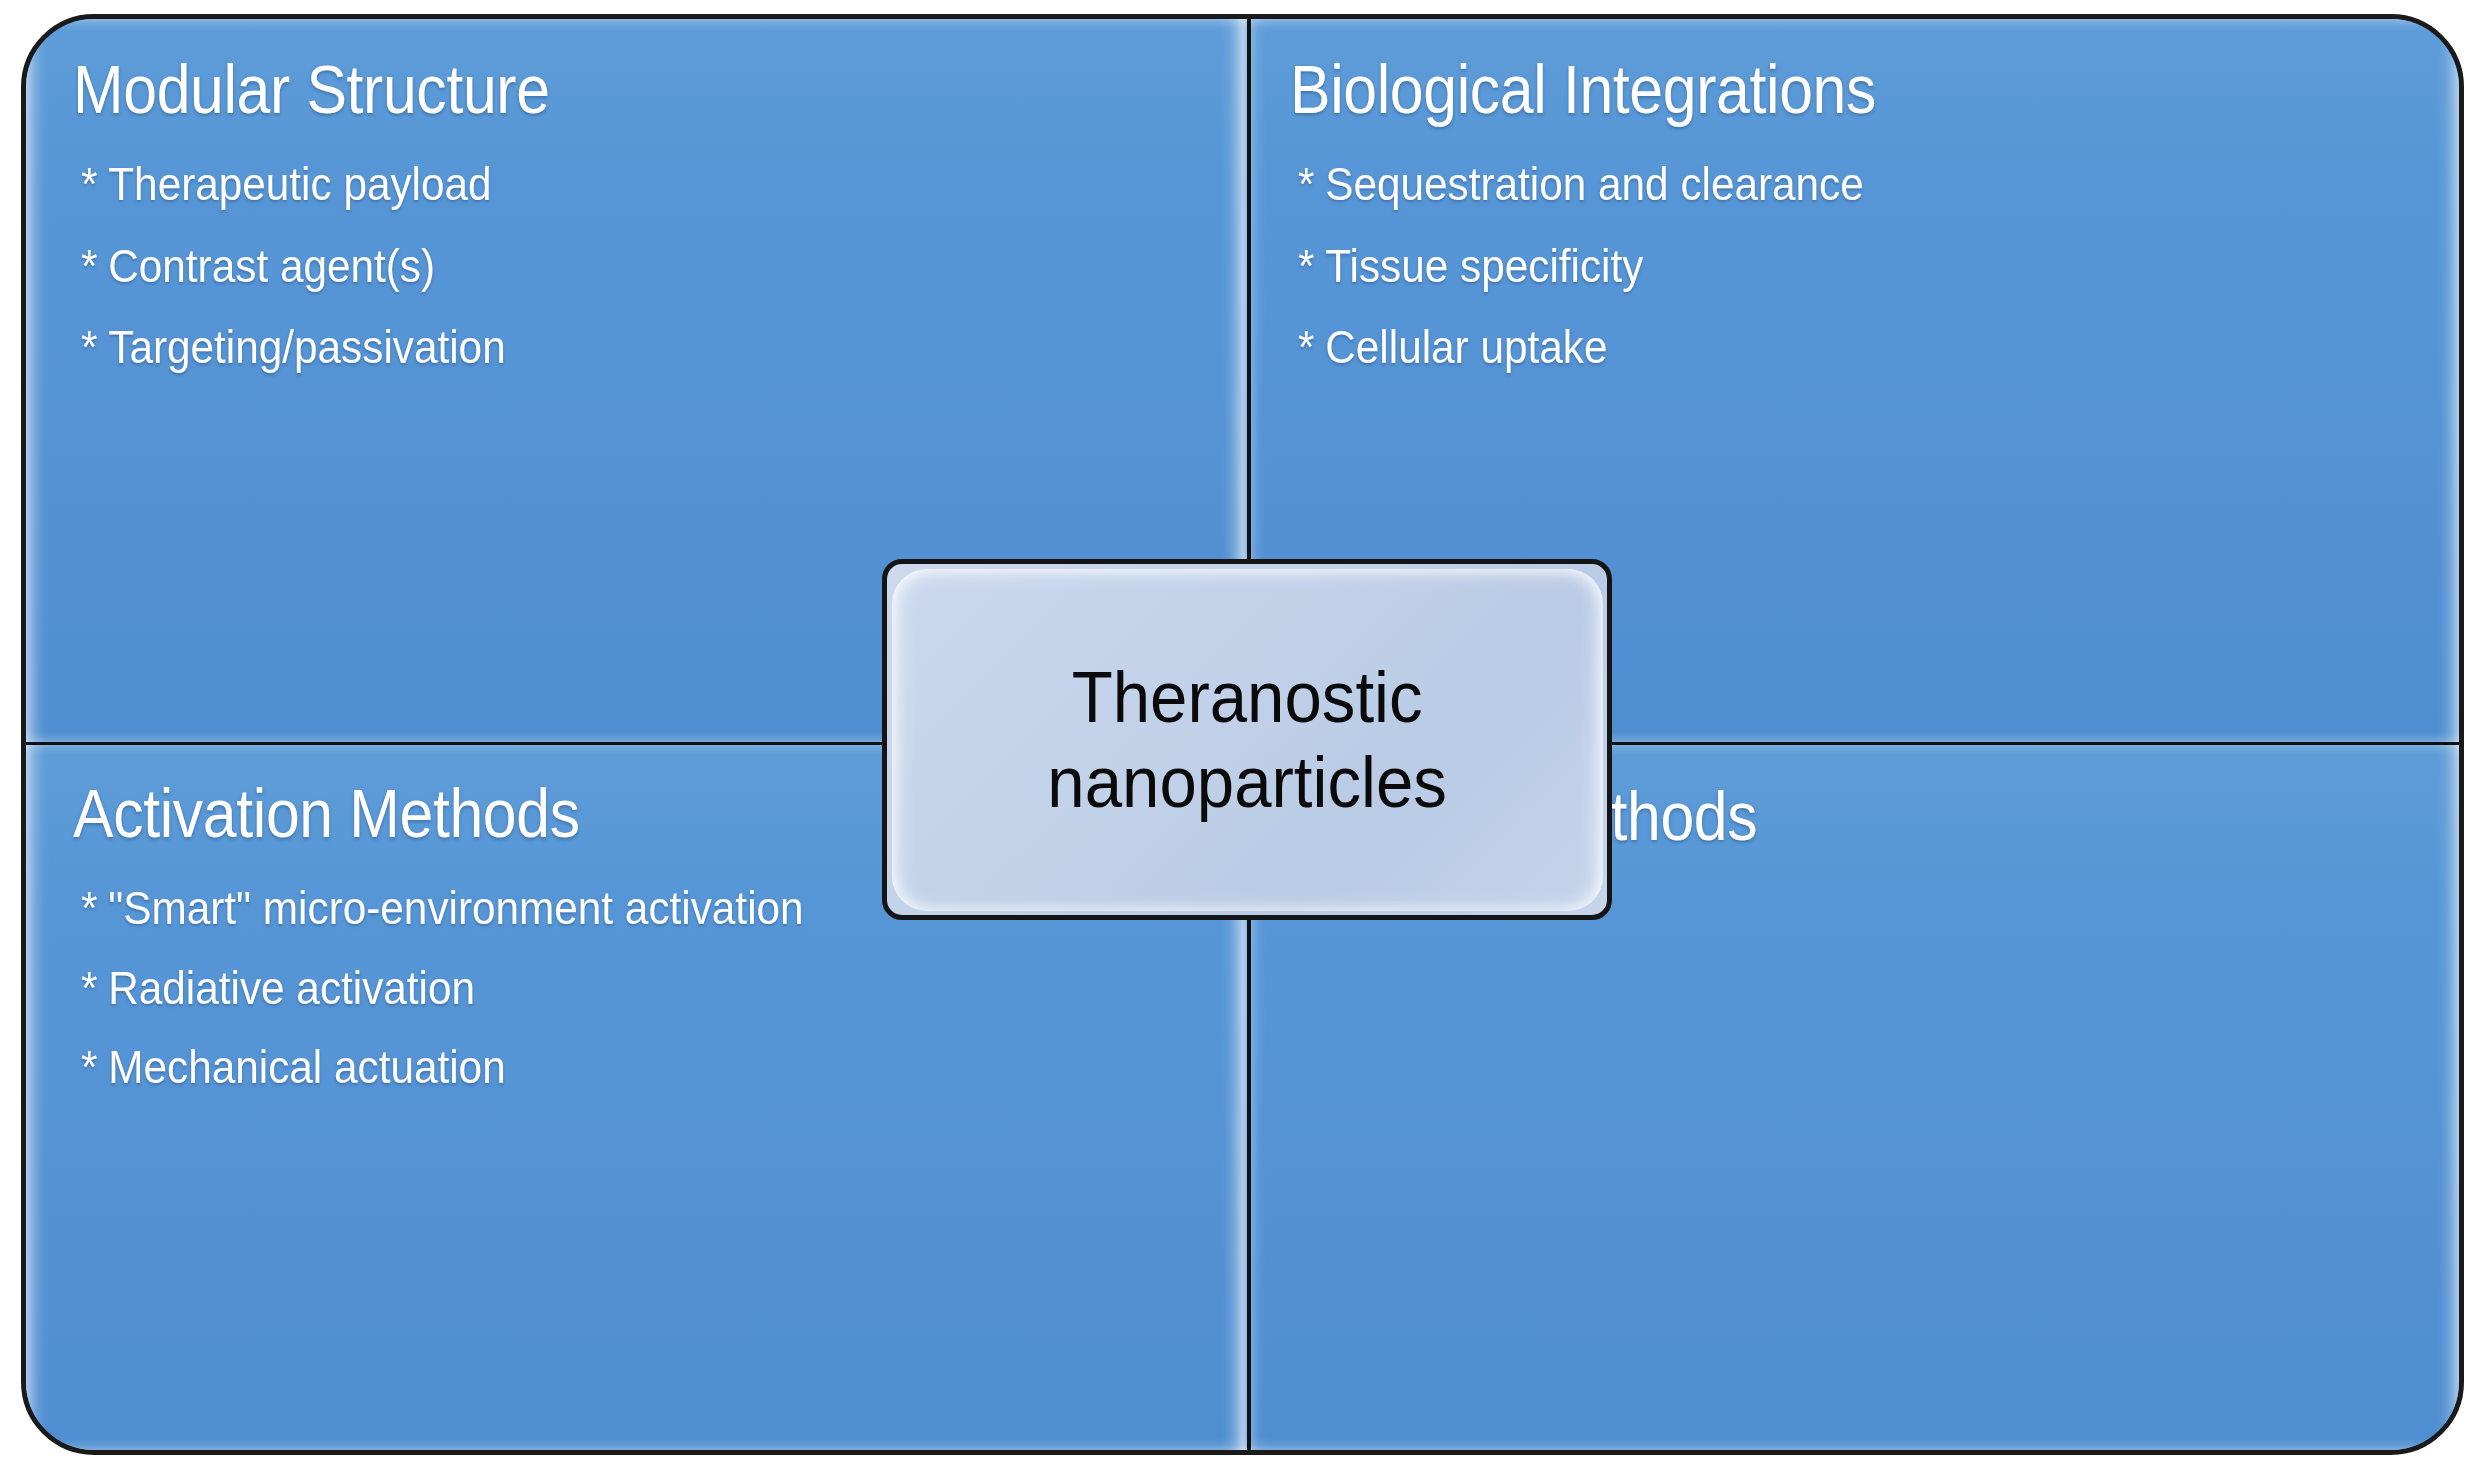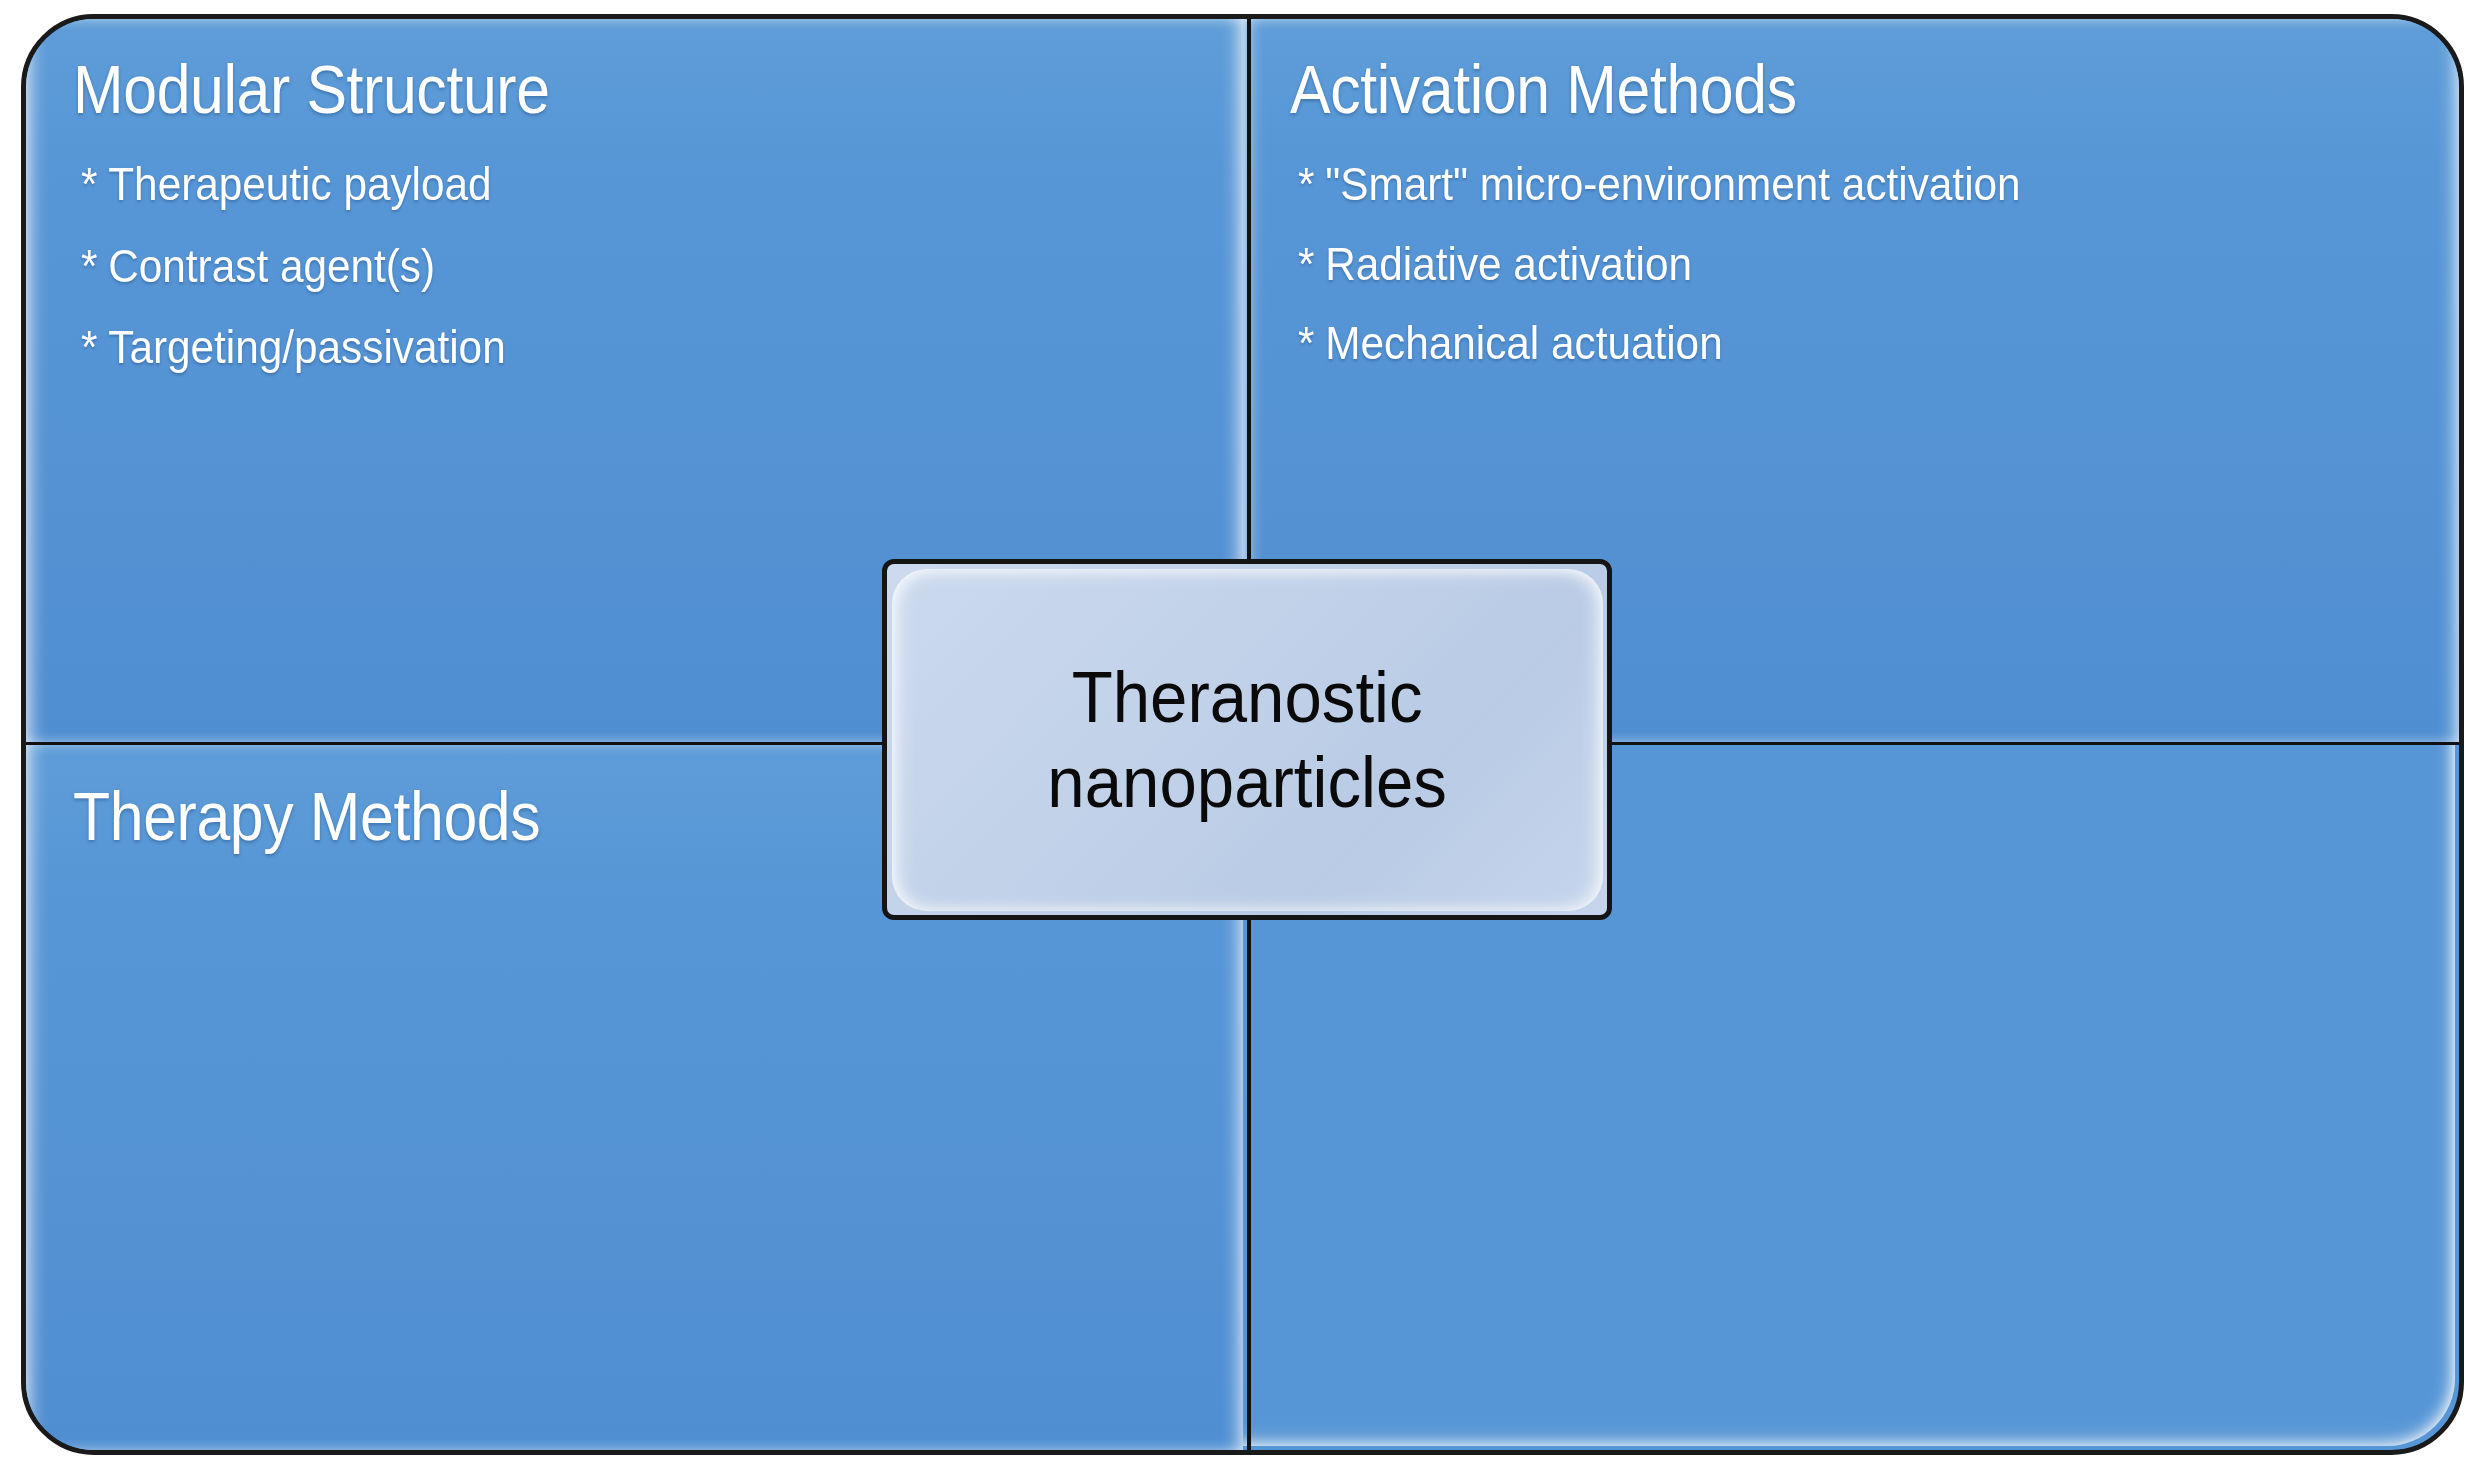--- a/index.html
+++ b/index.html
@@ -147,21 +147,21 @@
 
   
   .center-node {
     position: absolute;
     left: 882px;
     top: 559px;
     width: 730px;
     height: 361px;
     box-sizing: border-box;
     border: 5.3px solid #151515;
-    border-radius: 12px;
+    border-radius: 20px;
     background: linear-gradient(135deg, #ccd9ee 0%, #c2d2e9 38%, #b9cbe5 70%, #c6d5ec 100%);
     z-index: 20;
     display: flex;
     align-items: center;
     justify-content: center;
   }
   .center-node::before {
     content: "";
     position: absolute;
     left: 4.5px;
@@ -206,20 +206,34 @@
           </li>
           <li class="bullet">
             <span class="star">*</span><span>Contrast agent(s)</span>
           </li>
           <li class="bullet">
             <span class="star">*</span><span>Targeting/passivation</span>
           </li>
         </ul>
       </div>
 
+      <div class="quad tr">
+        <div class="quad-title">Biological Integrations</div>
+        <ul class="bullets">
+          <li class="bullet">
+            <span class="star">*</span><span>Sequestration and clearance</span>
+          </li>
+          <li class="bullet">
+            <span class="star">*</span><span>Tissue specificity</span>
+          </li>
+          <li class="bullet">
+            <span class="star">*</span><span>Cellular uptake</span>
+          </li>
+        </ul>
+      </div>
 
       <div class="quad bl">
         <div class="quad-title">Activation Methods</div>
         <ul class="bullets">
           <li class="bullet">
             <span class="star">*</span><span>"Smart" micro-environment activation</span>
           </li>
           <li class="bullet">
             <span class="star">*</span><span>Radiative activation</span>
           </li>

